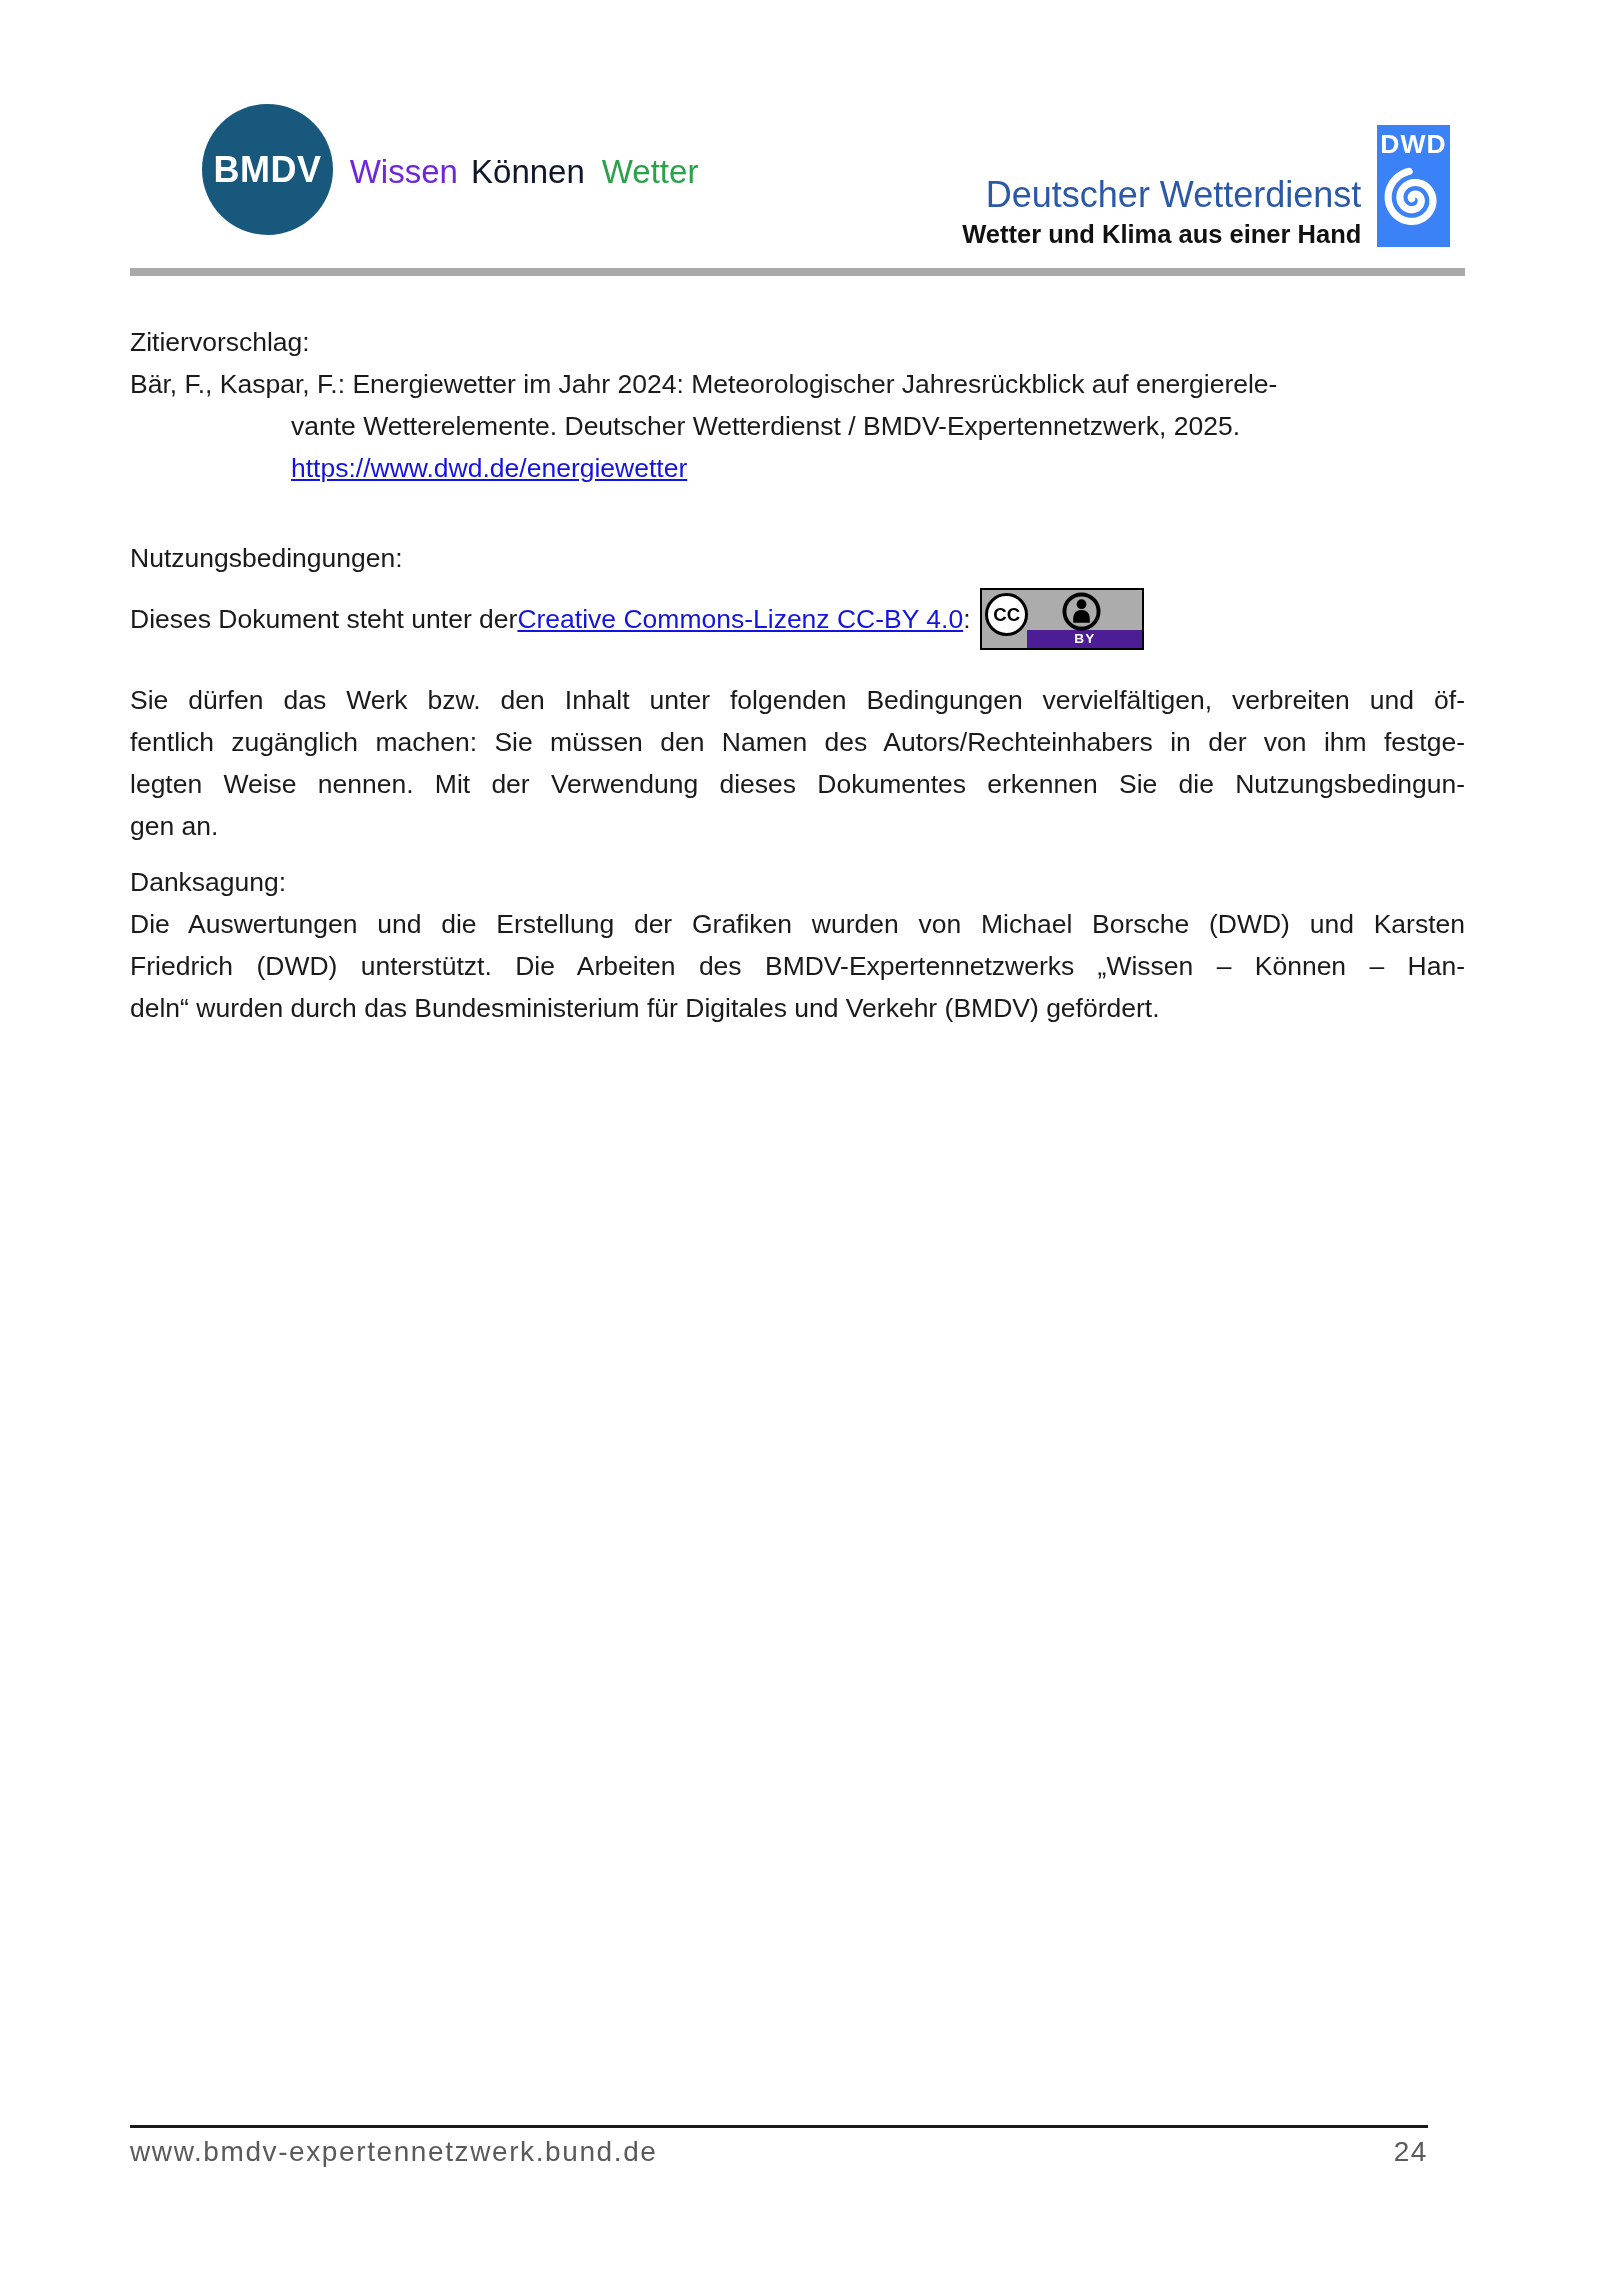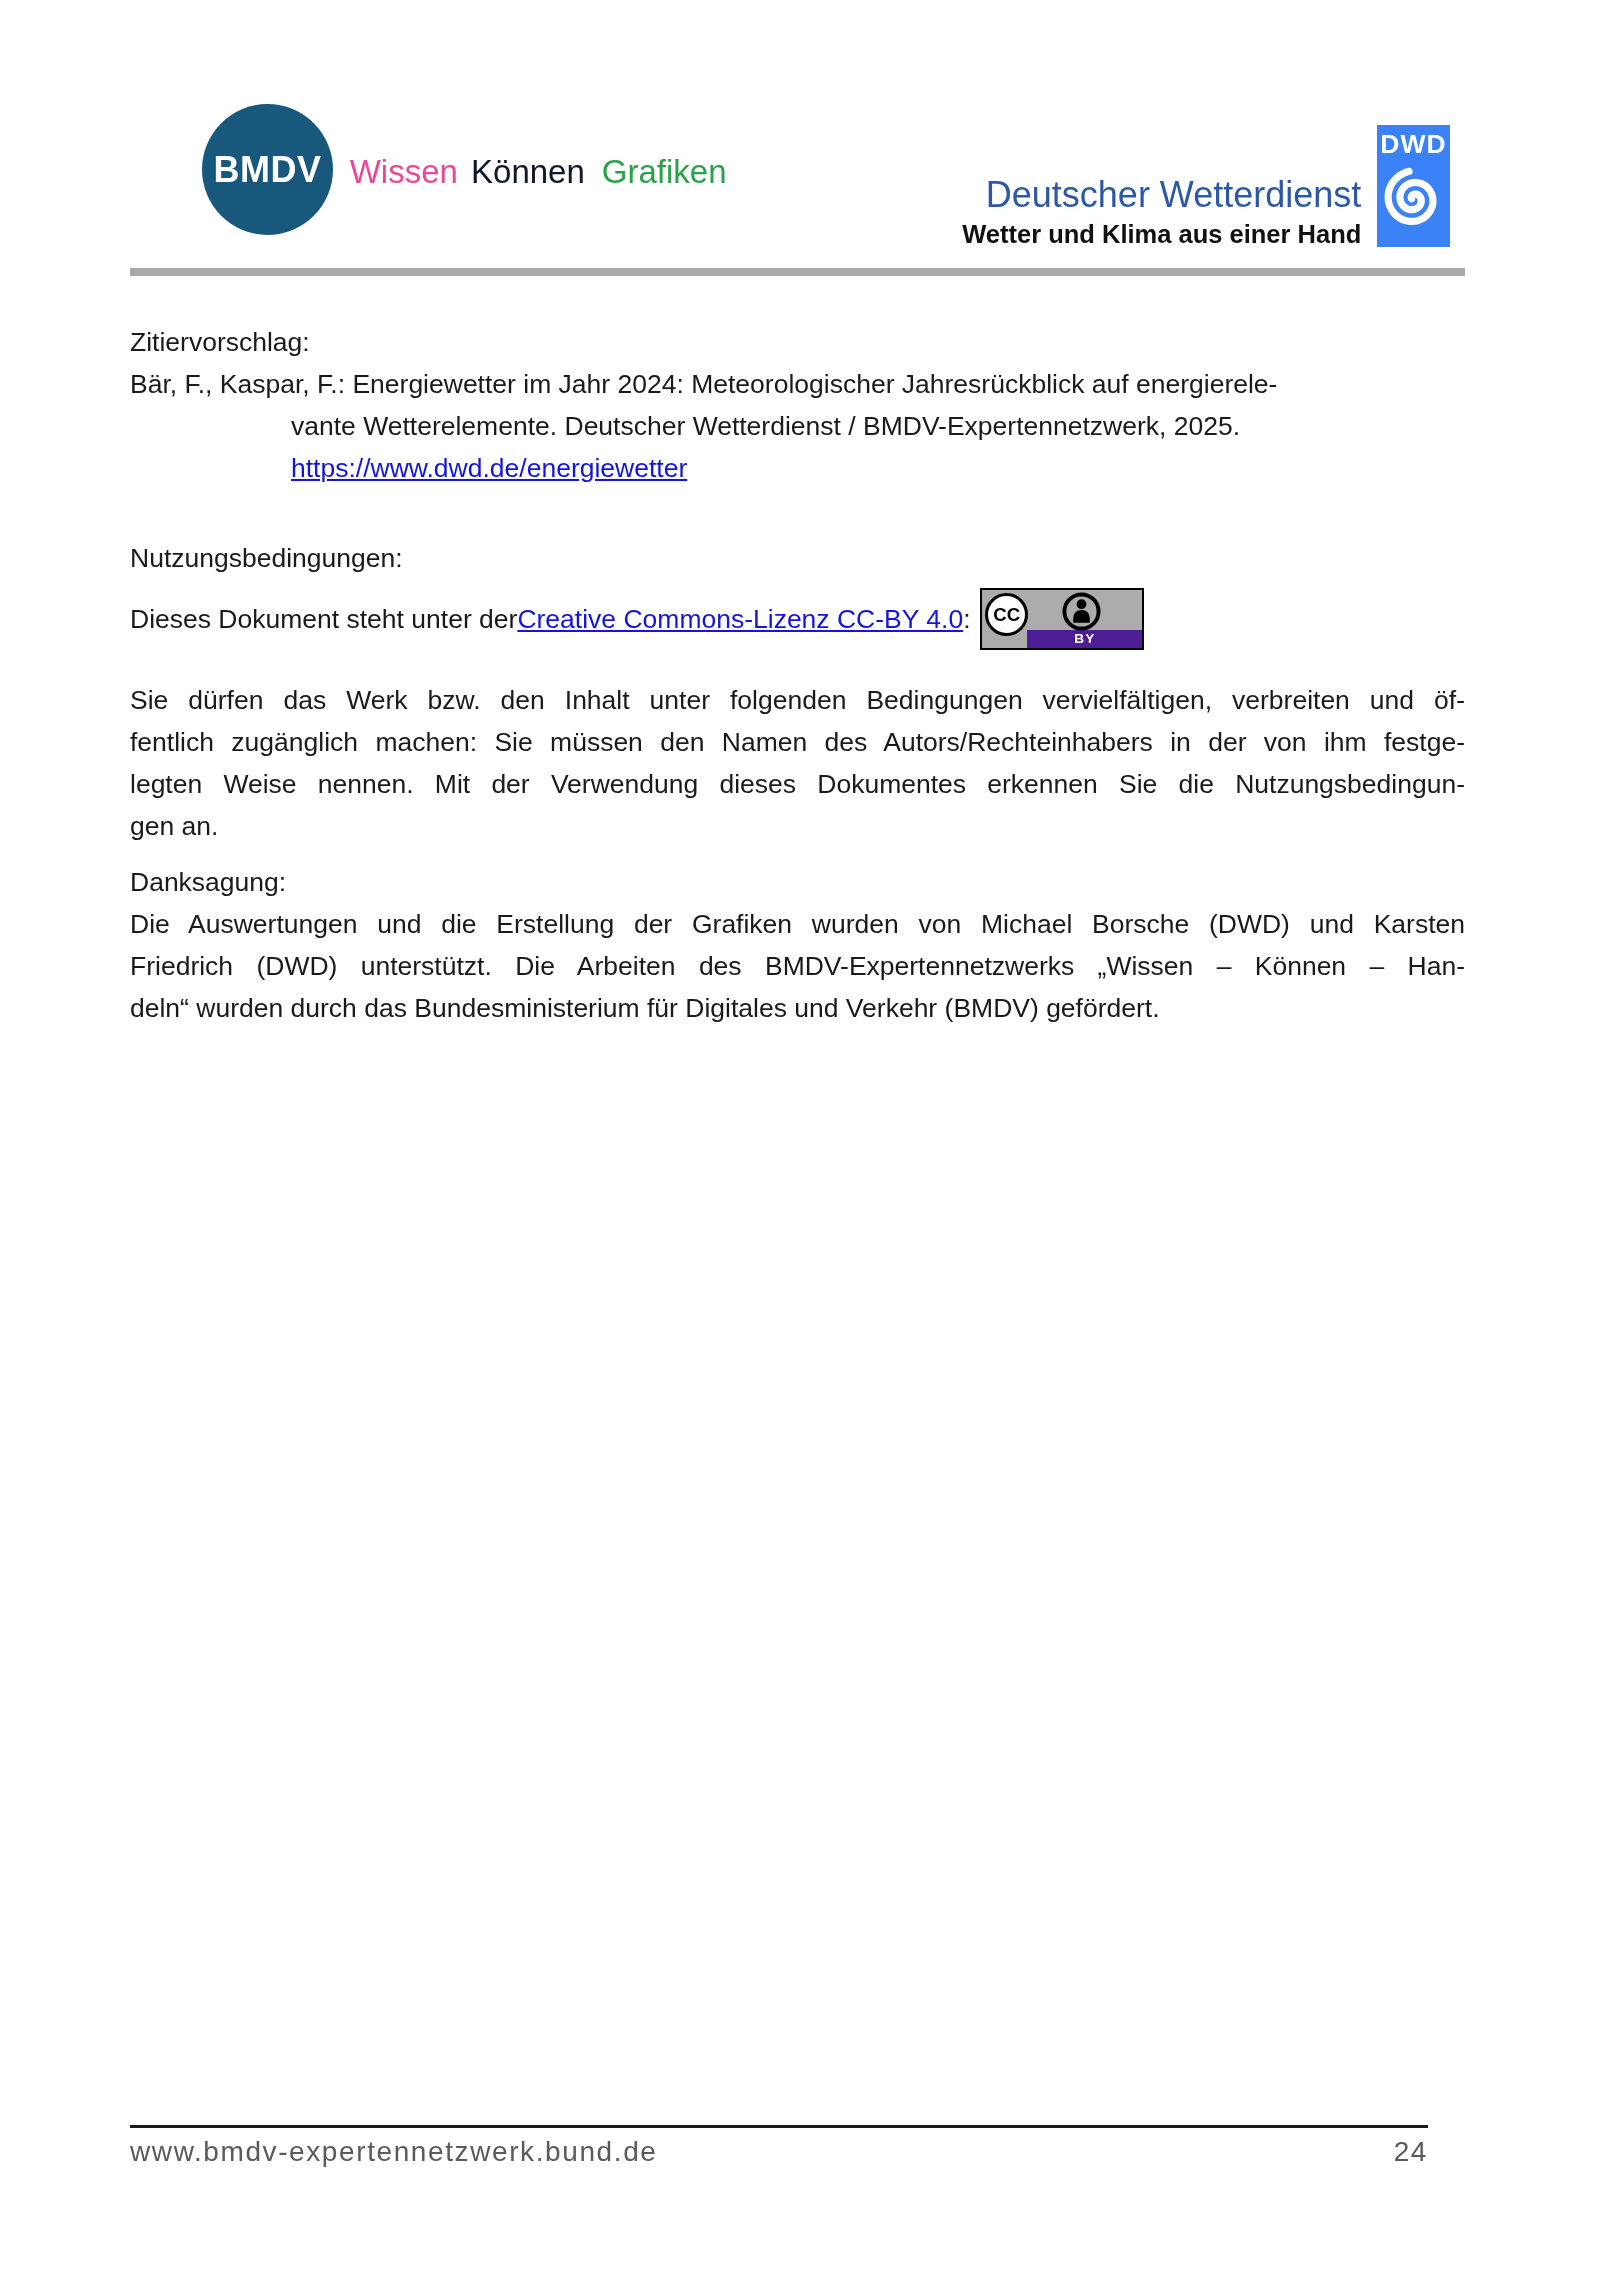--- a/index.html
+++ b/index.html
@@ -13,21 +13,21 @@
   
   .bmdv { position:absolute; left:202px; top:104px; display:flex; align-items:center; }
   .bmdv-circle {
     width:131px; height:131px; border-radius:50%; background:#17587C;
     color:#fff; font-weight:bold; font-size:36px; letter-spacing:0.5px;
     display:flex; align-items:center; justify-content:center;
   }
   .bmdv-text { margin-left:16.7px; }
   .bmdv-title { font-size:42px; font-weight:bold; color:#111; letter-spacing:0.3px; }
   .bmdv-tagline { font-size:33px; margin-top:4.9px; }
-  .tag-wissen  { color:#ec4899; }
+  .tag-wissen  { color:#6d28d9; }
   .tag-koennen { color:#0f172a; margin-left:4px; }
   .tag-handeln { color:#2BA24A; margin-left:7.8px; }
 
   .dwd { position:absolute; right:191px; top:125px; display:flex; align-items:flex-start; }
   .dwd-textblock { text-align:right; margin-top:49px; margin-right:15.7px; }
   .dwd-title { font-size:36px; font-weight:normal; color:#2C59A7; }
   .dwd-sub   { font-size:25.5px; font-weight:bold; color:#111; margin-top:3.9px; }
   .dwd-emblem { width:73px; height:122px; background:#3b82f6; text-align:center; }
   .dwd-emblem-text { color:#fff; font-weight:bold; font-size:26.5px; letter-spacing:1px; padding-top:3.9px; }
   .dwd-emblem svg { width:65px; height:74px; margin-top:2px; }
@@ -69,21 +69,21 @@
 <div class="page">
 
   <div class="bmdv">
     <div class="bmdv-circle">
       <span>BMDV</span>
     </div>
     <div class="bmdv-text">
       <div class="bmdv-tagline">
         <span class="tag-wissen">Wissen</span>
         <span class="tag-koennen">Können</span>
-        <span class="tag-handeln">Grafiken</span>
+        <span class="tag-handeln">Wetter</span>
       </div>
     </div>
   </div>
 
   <div class="dwd">
     <div class="dwd-textblock">
       <div class="dwd-title">Deutscher Wetterdienst</div>
       <div class="dwd-sub">Wetter und Klima aus einer Hand</div>
     </div>
     <div class="dwd-emblem">

